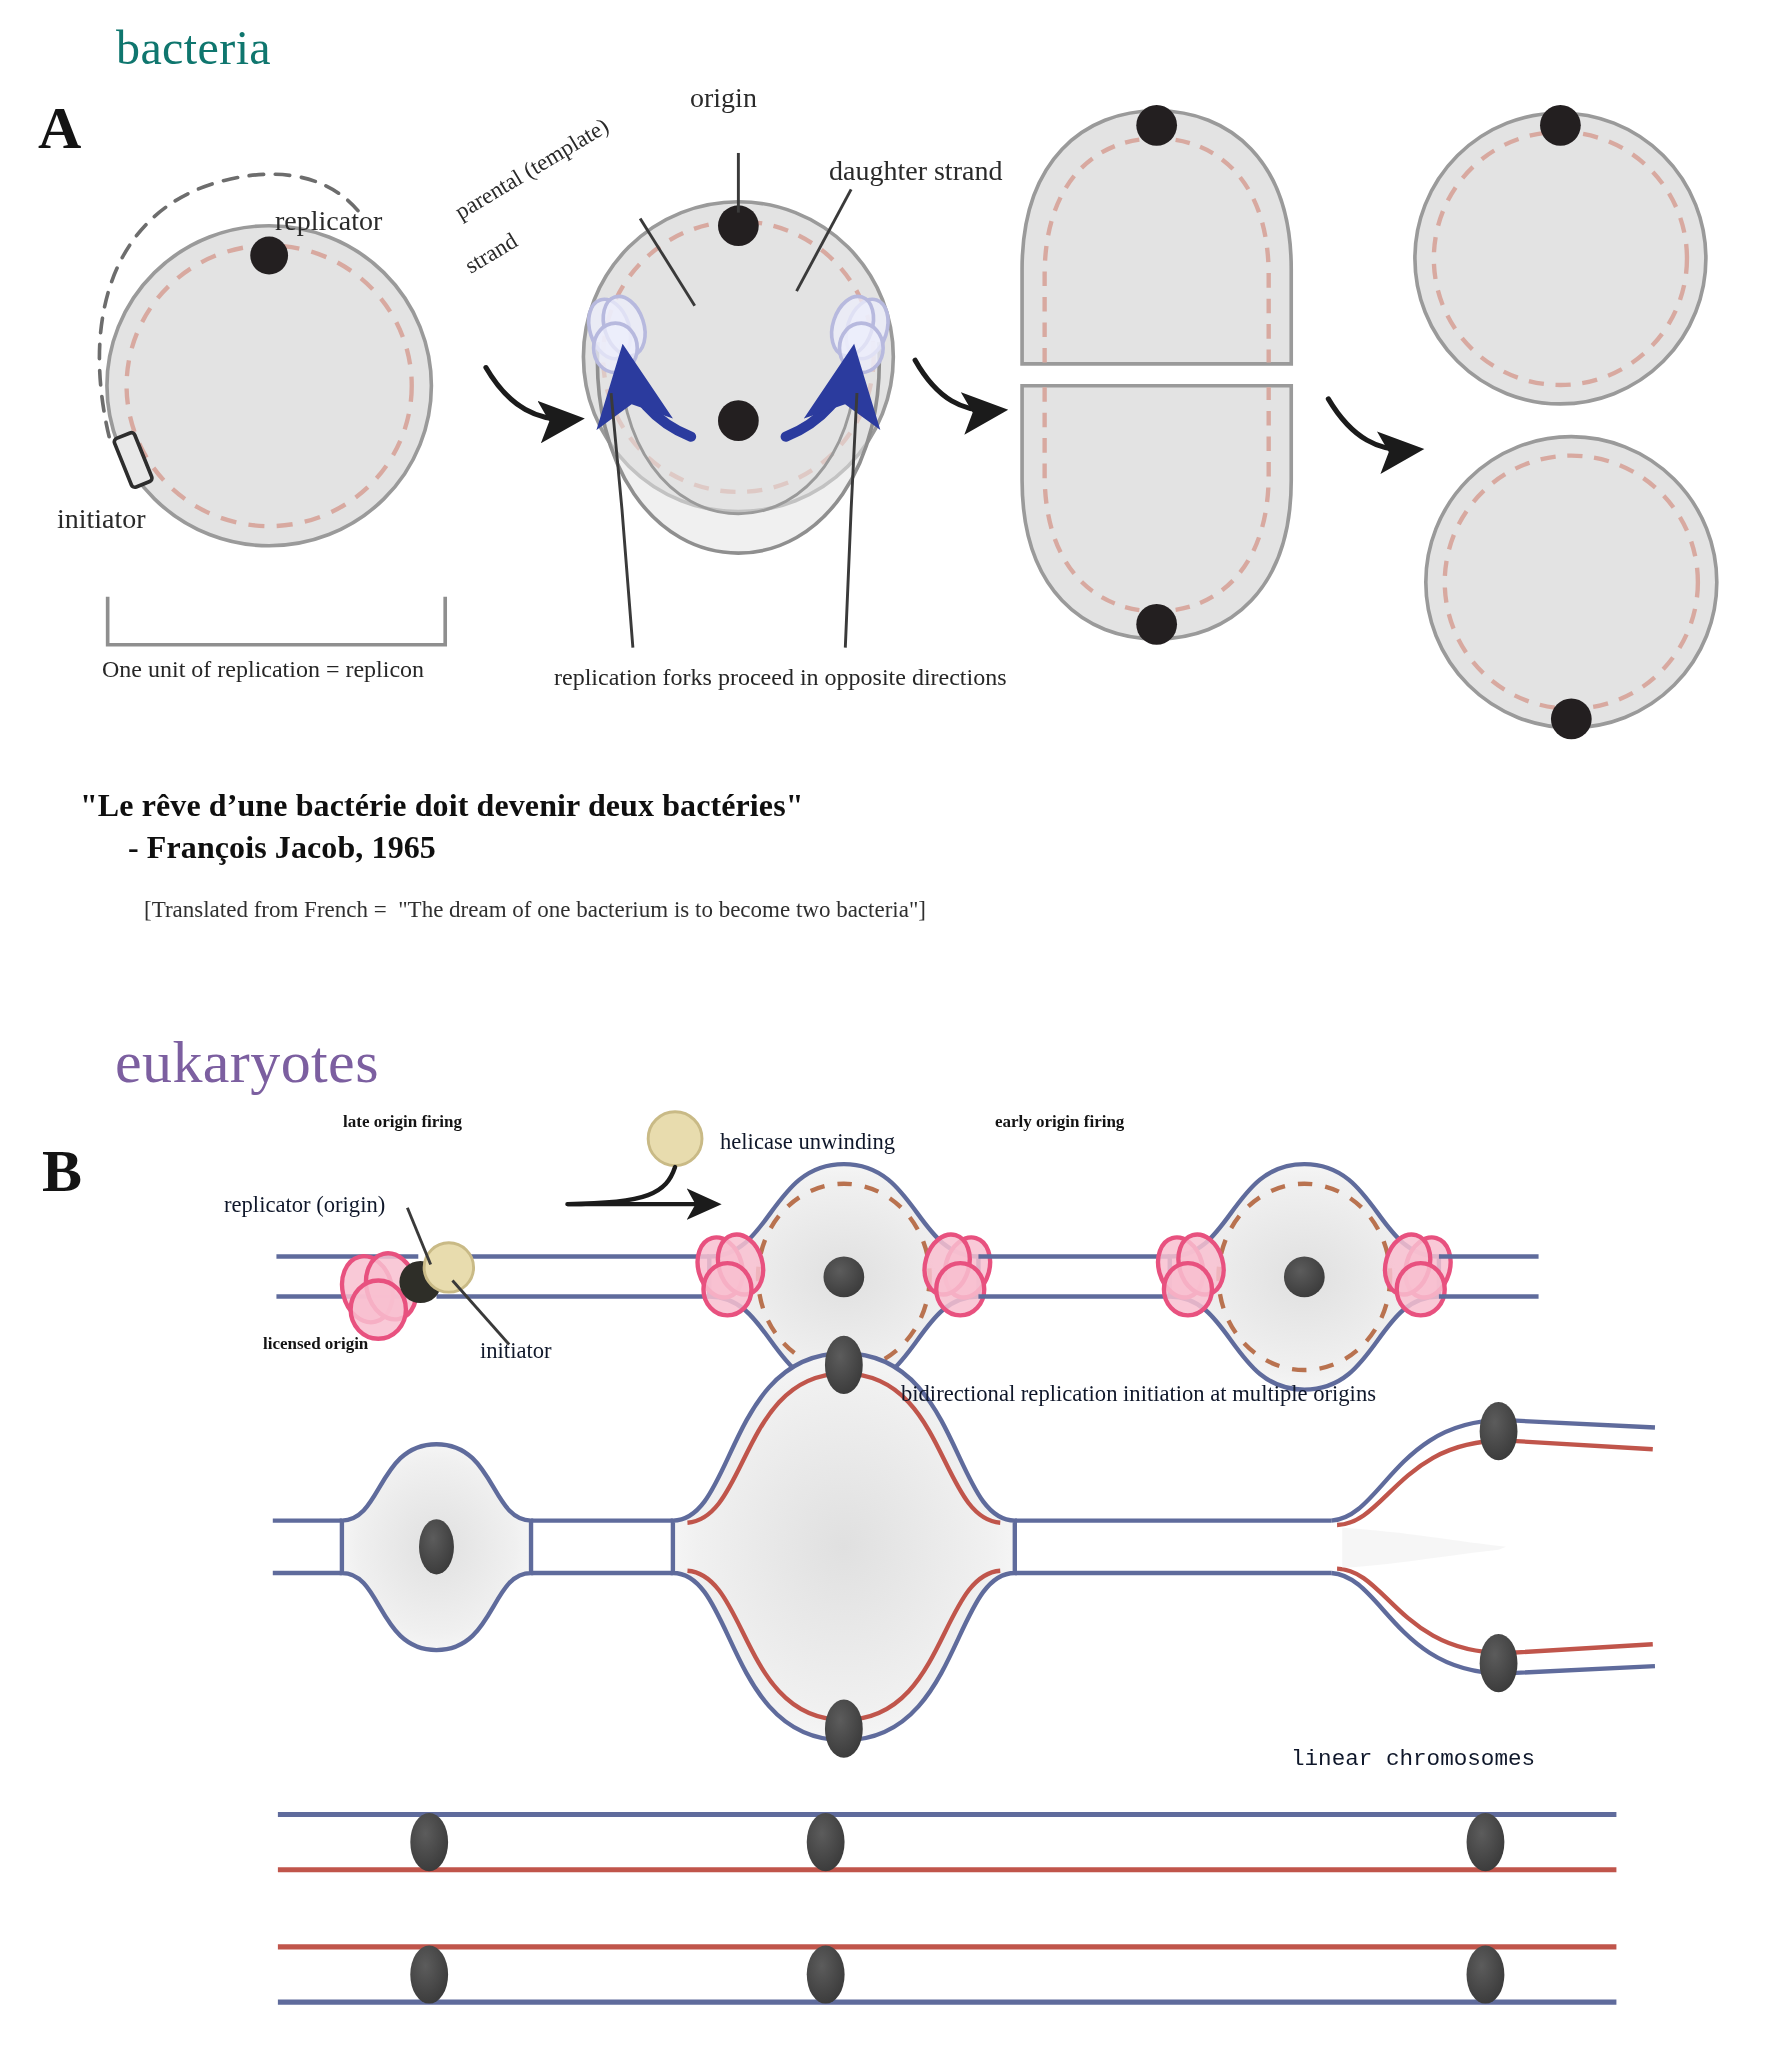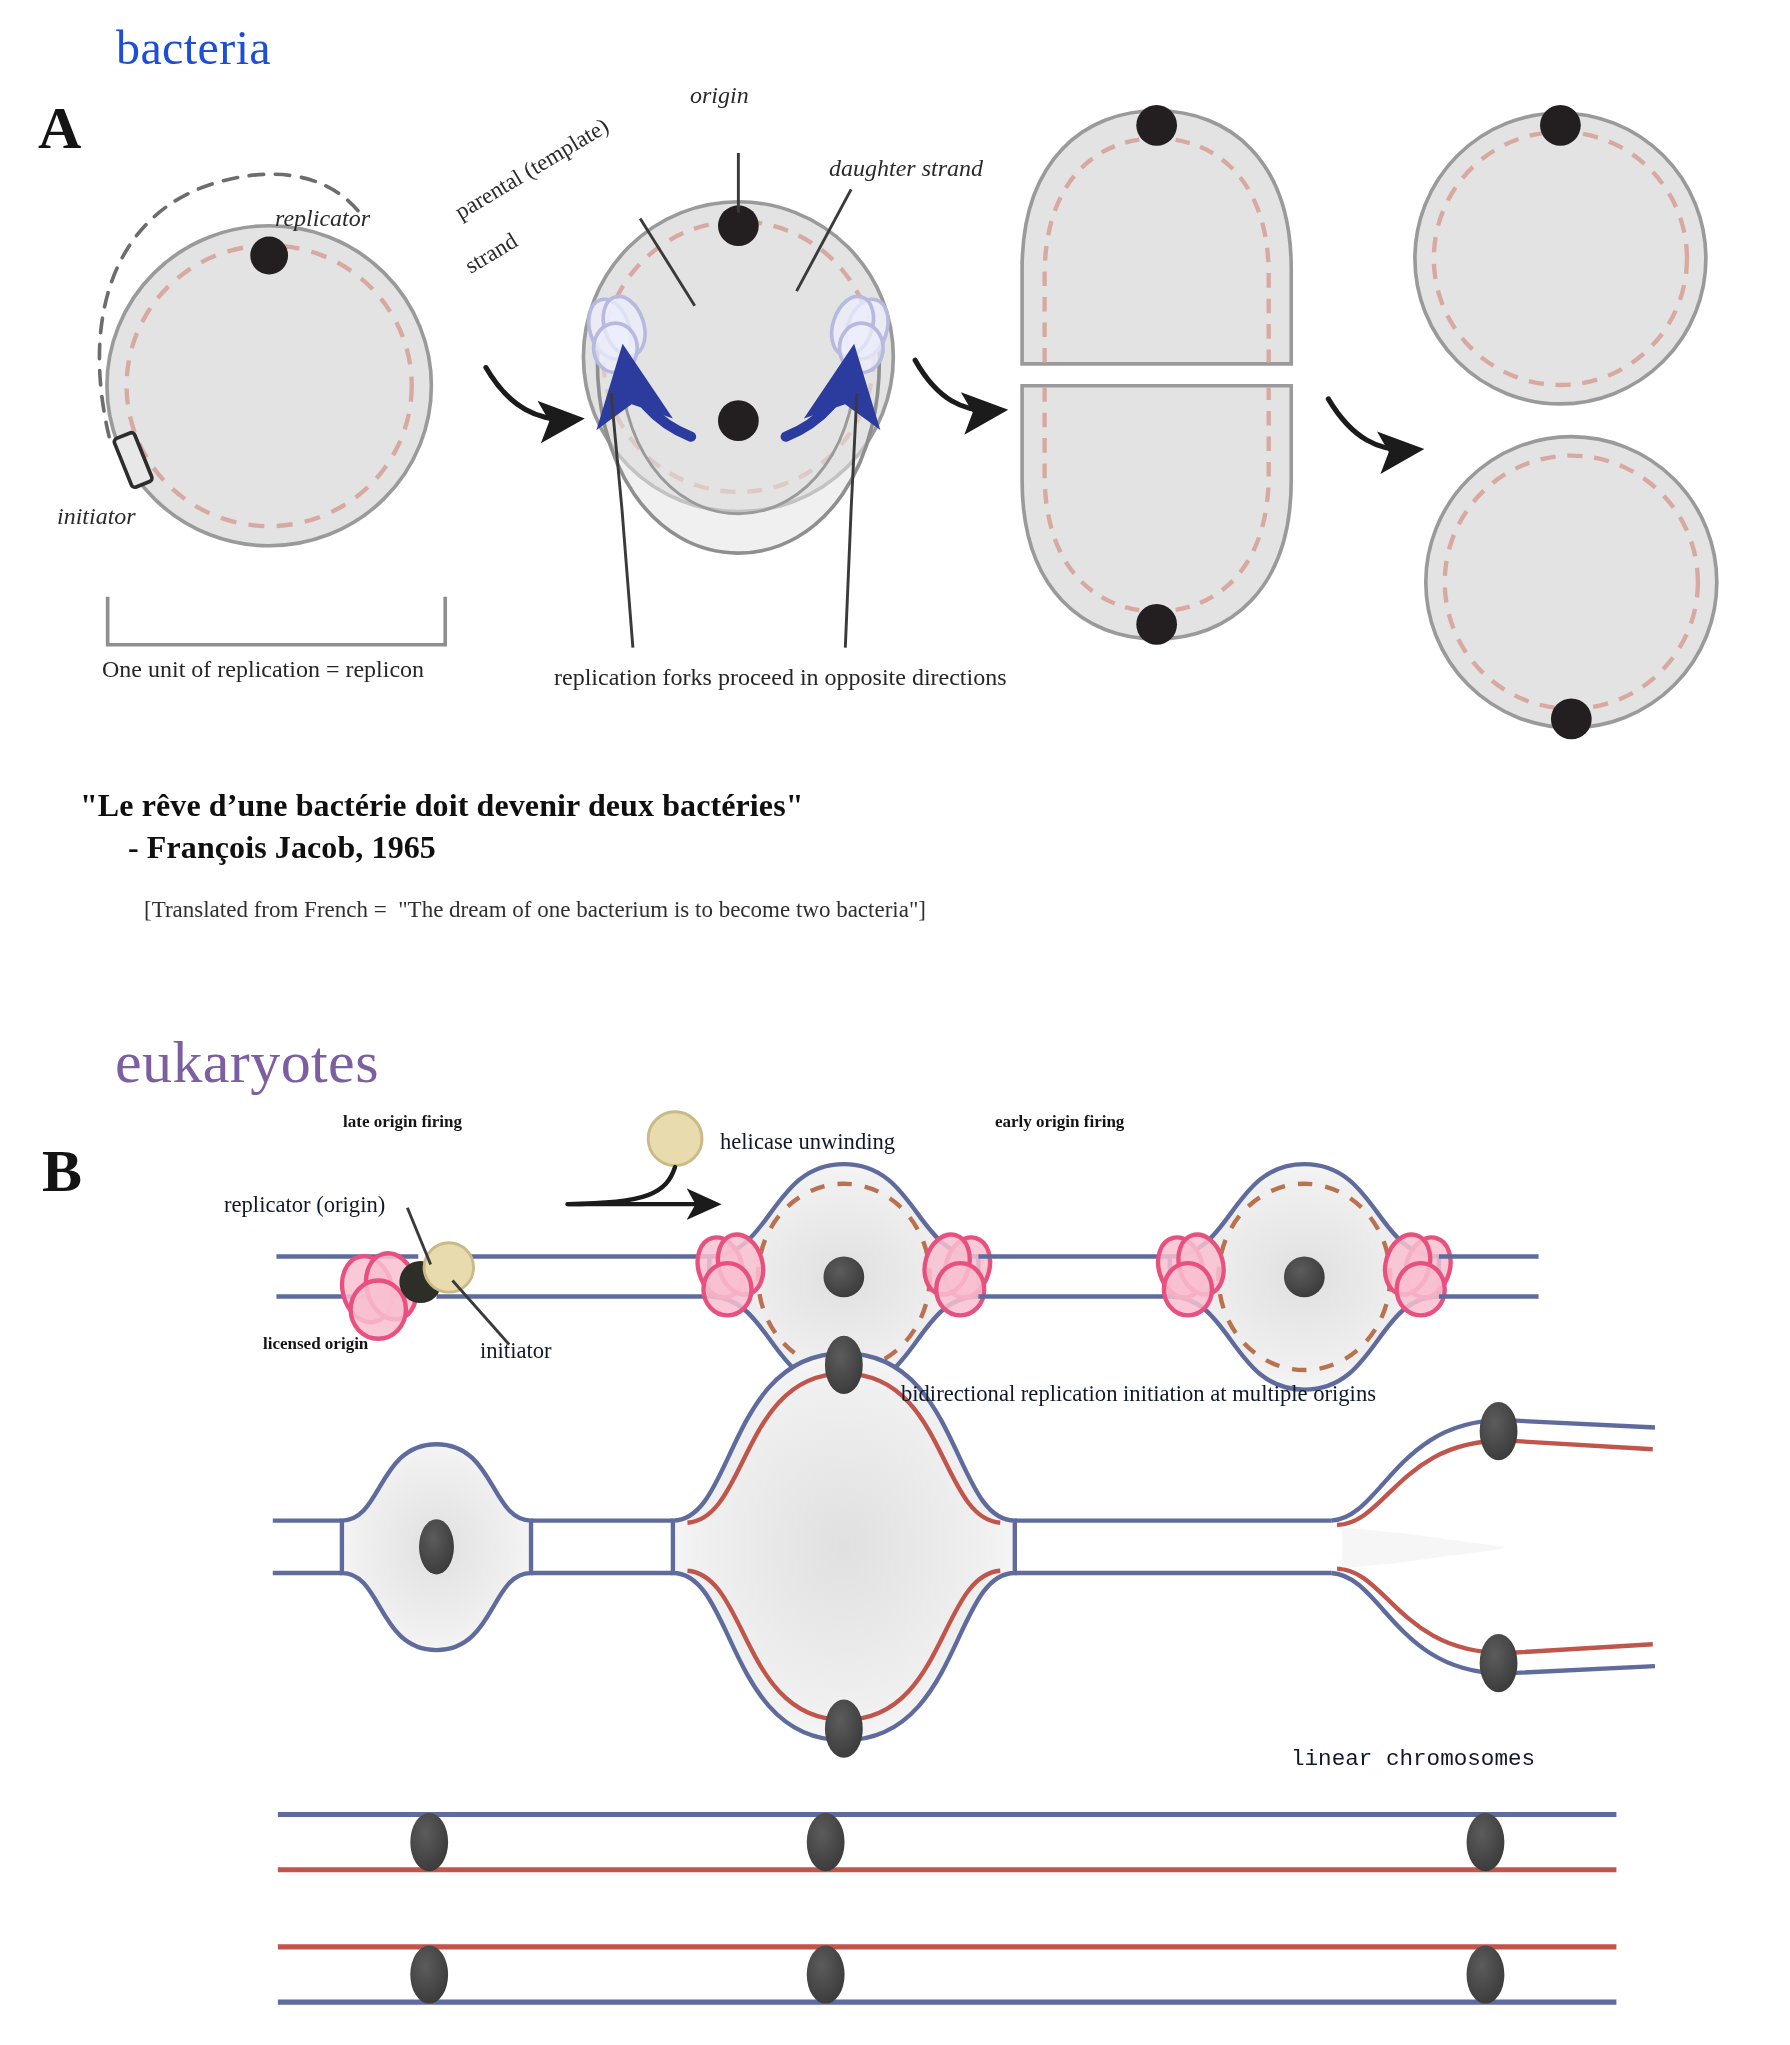--- a/index.html
+++ b/index.html
@@ -28,38 +28,37 @@
     pointer-events: none;
   }
   .txt {
     position: absolute;
     white-space: pre;
     line-height: 1.18;
   }
   
   .kingdom-bacteria {
     font-size: 48px;
-    color: #1d4ed8;
+    color: #0f766e;
     letter-spacing: 0.4px;
   }
   .kingdom-euk {
     font-size: 60px;
     color: #7c5fa0;
     letter-spacing: 0.4px;
   }
   .panel-letter {
     font-size: 60px;
     font-weight: bold;
     color: #141414;
   }
   
   .label {
-    font-size: 24px;
+    font-size: 28px;
     color: #2a2a2a;
-    font-style: italic;
   }
   .label-sm {
     font-size: 22.6px;
     color: #0f172a;
   }
   .label-bold {
     font-size: 17px;
     font-weight: bold;
     color: #141414;
   }

